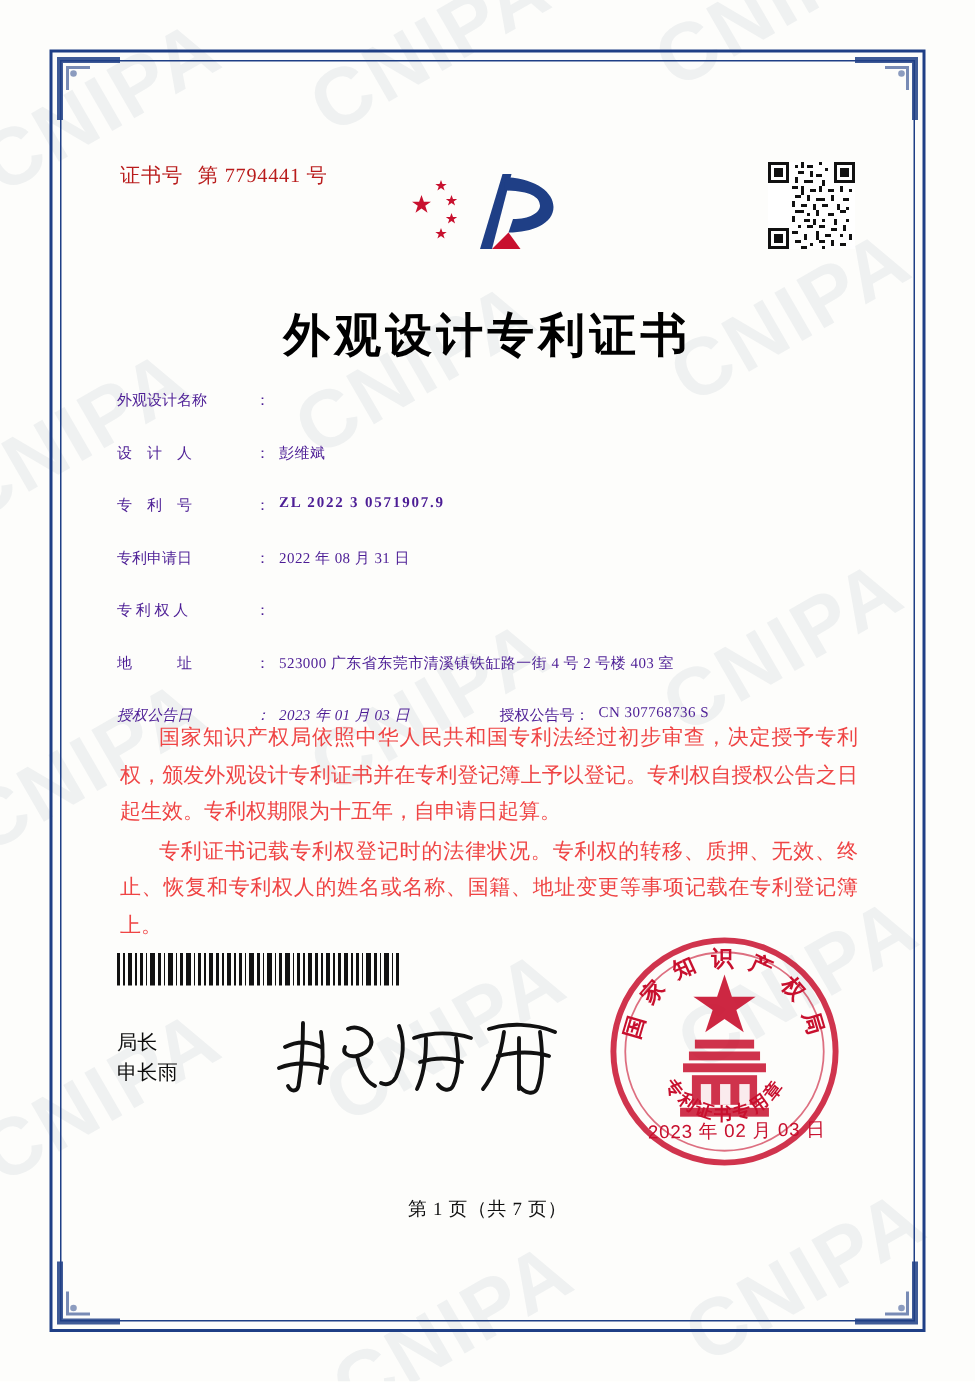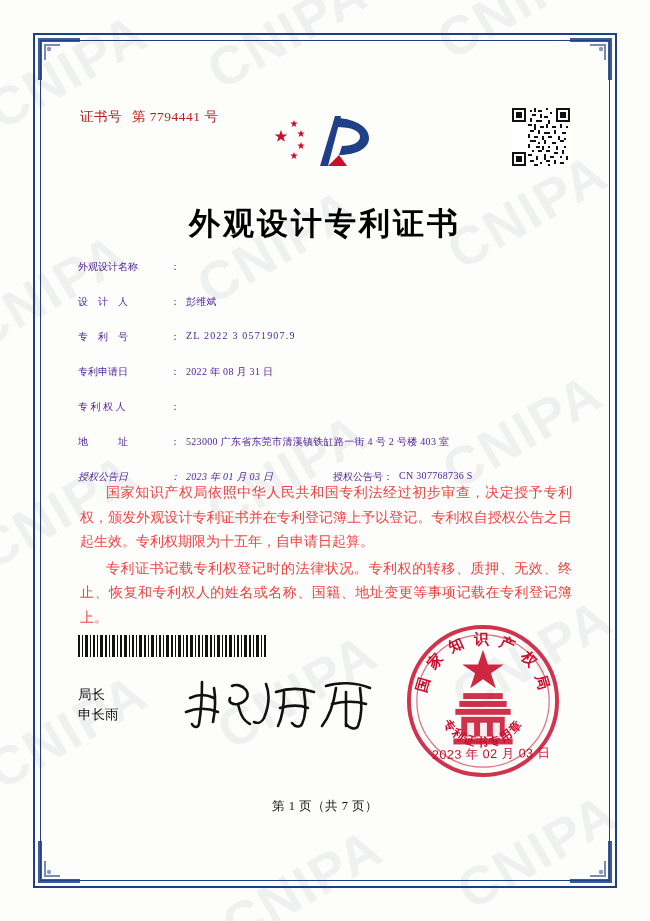--- a/index.html
+++ b/index.html
@@ -142,21 +142,21 @@
     white-space: nowrap;
   }
   .f-colon {
     flex: 0 0 auto;
     margin-right: 6px;
   }
   .f-value {
     flex: 1 1 auto;
     letter-spacing: .3px;
   }
-  .f-value.mono-num { letter-spacing: 1.2px; }
+  .f-value.mono-num { letter-spacing: 1.2px; font-weight: bold; }
 
   .row-split { display: flex; width: 100%; }
   .split-left { flex: 0 0 255px; display: flex; font-style: italic; }
   .split-right { flex: 1 1 auto; display: flex; }
 
   .paragraphs {
     position: absolute;
     top: 421px;
     left: 20px;
     right: 18px;

